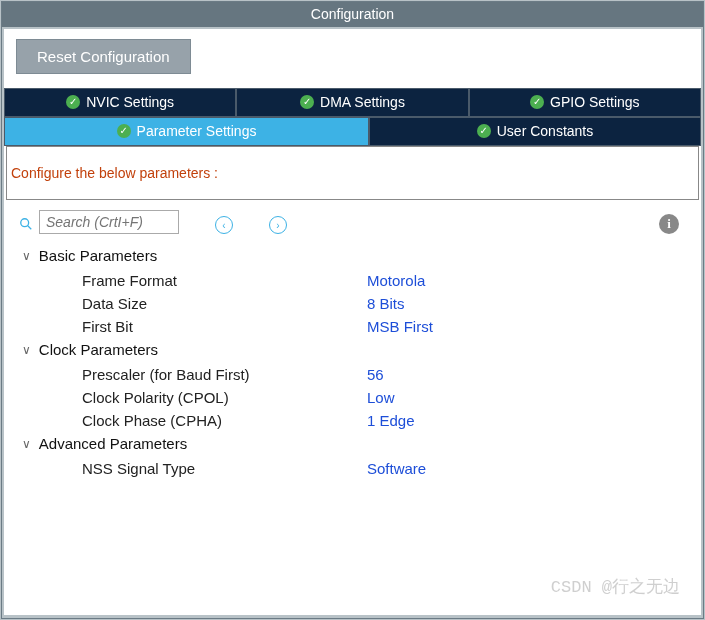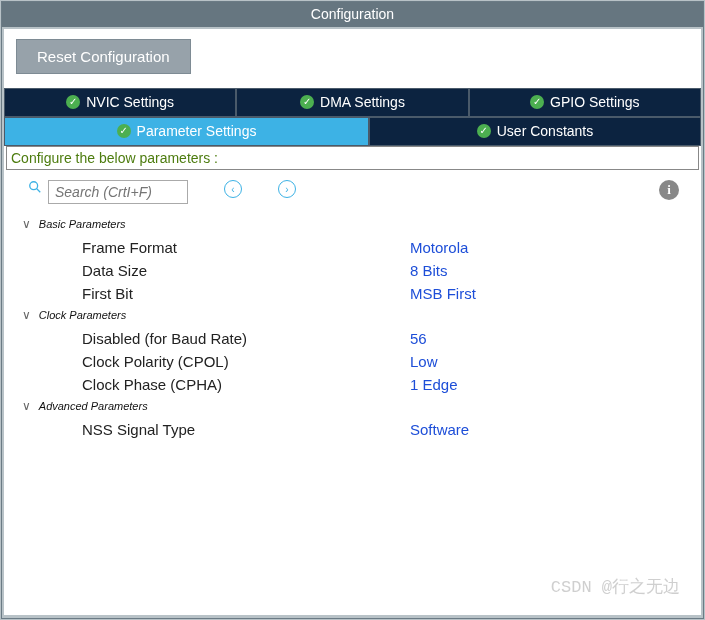--- a/index.html
+++ b/index.html
@@ -83,28 +83,28 @@
       display: inline-flex;
       align-items: center;
       justify-content: center;
       color: #fff;
       font-size: 10px;
       line-height: 1;
     }
     .filter-bar {
       border: 1px solid #888;
       margin: 0 2px;
-      padding: 3px 4px;
-      font-size: 14px;
-      color: #4d7c0f;
+      padding: 18px 4px;
+      font-size: 14px;
+      color: #c2410c;
     }
     .search-row {
       display: flex;
-      align-items: flex-start;
-      padding: 10px 10px 10px 24px;
+      align-items: flex-end;
+      padding: 10px 10px 10px 15px;
       gap: 6px;
     }
     .mag-icon {
       color: #3db2e5;
       font-size: 14px;
     }
     .search-input {
       border: 1px solid #aaa;
       padding: 3px 6px;
       font-style: italic;
@@ -150,28 +150,26 @@
       gap: 8px;
       padding: 3px 0 5px;
       cursor: pointer;
     }
     .chevron {
       color: #666;
       font-size: 12px;
     }
     .section-title {
       color: #111;
-      font-size: 11px;
-      font-style: italic;
+      font-size: 15px;
     }
     .param-row {
       display: flex;
       padding: 3px 0 3px 60px;
       font-size: 15px;
-      gap: 43px;
     }
     .param-label {
       width: 285px;
       color: #222;
     }
     .param-value {
       color: #1d4ed8;
     }
     .param-row.disabled .param-label,
     .param-row.disabled .param-value {
@@ -255,21 +253,21 @@
       <div class="param-row">
         <span class="param-label">First Bit</span>
         <span class="param-value">MSB First</span>
       </div>
 
       <div class="section-header">
         <span class="chevron">∨</span>
         <span class="section-title">Clock Parameters</span>
       </div>
       <div class="param-row">
-        <span class="param-label">Disabled (for Baud Rate)</span>
+        <span class="param-label">Prescaler (for Baud First)</span>
         <span class="param-value">56</span>
       </div>
       <div class="param-row">
         <span class="param-label">Clock Polarity (CPOL)</span>
         <span class="param-value">Low</span>
       </div>
       <div class="param-row">
         <span class="param-label">Clock Phase (CPHA)</span>
         <span class="param-value">1 Edge</span>
       </div>

